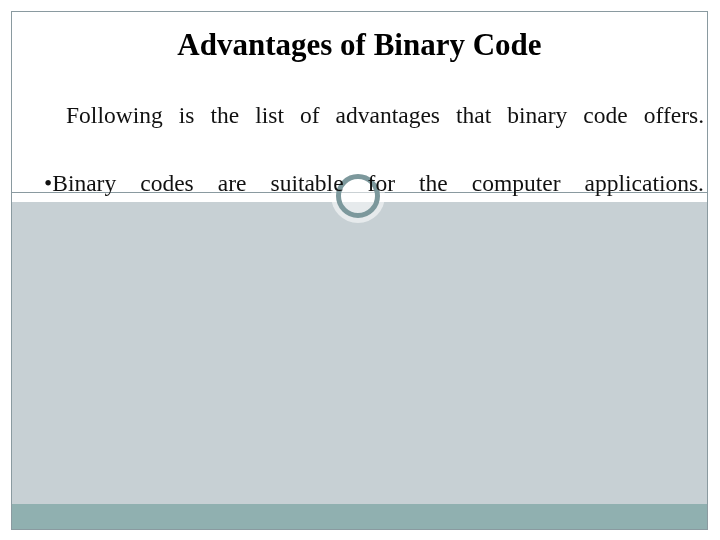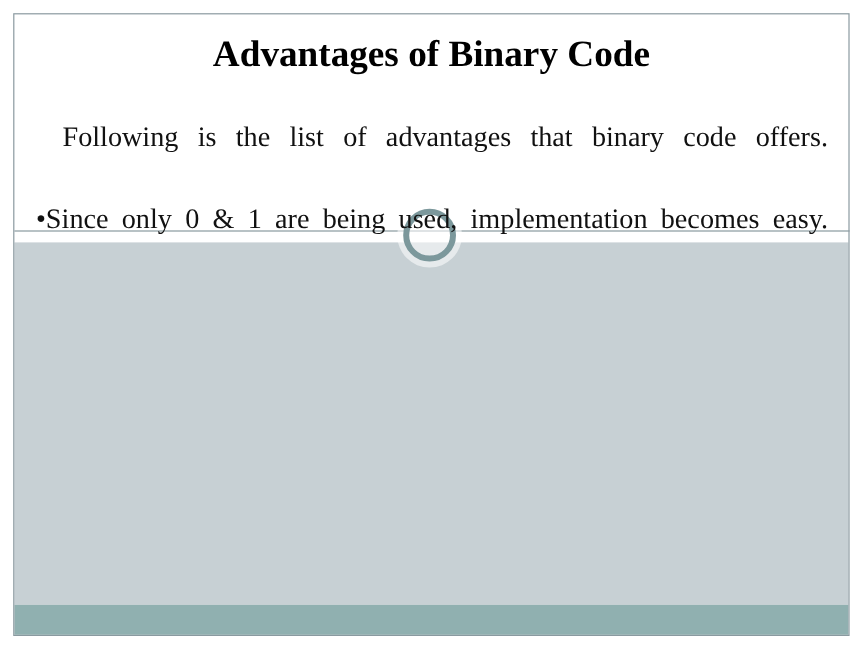--- a/index.html
+++ b/index.html
@@ -102,21 +102,21 @@
     font-weight: bold;
     color: #000000;
     letter-spacing: 0px;
     line-height: 1.1;
     font-family: "Liberation Serif", "DejaVu Serif", serif;
   }
 
   
   .body-block {
     position: absolute;
-    left: 30px;
+    left: 44px;
     top: 98px;
     width: 660px;
     font-size: 23.5px;
     line-height: 34px;
     color: #111111;
     font-family: "Liberation Serif", "DejaVu Serif", serif;
   }
   .body-para {
     margin: 0;
     text-align: justify;
@@ -145,16 +145,16 @@
   <div class="divider-rule"></div>
   <div class="decor-ring-halo"></div>
   <div class="decor-ring"></div>
 
   <div class="slide-frame"></div>
 
   <div class="slide-title">Advantages of Binary Code</div>
 
   <div class="body-block">
     <p class="body-para intro"> Following is the list of advantages that binary code offers.</p>
-    <p class="body-para">•Since only 0 &amp; 1 are being used, implementation becomes easy.</p>
+    <p class="body-para">•Binary codes are suitable for the computer applications.</p>
   </div>
 
 </div>
 
 </body></html>

